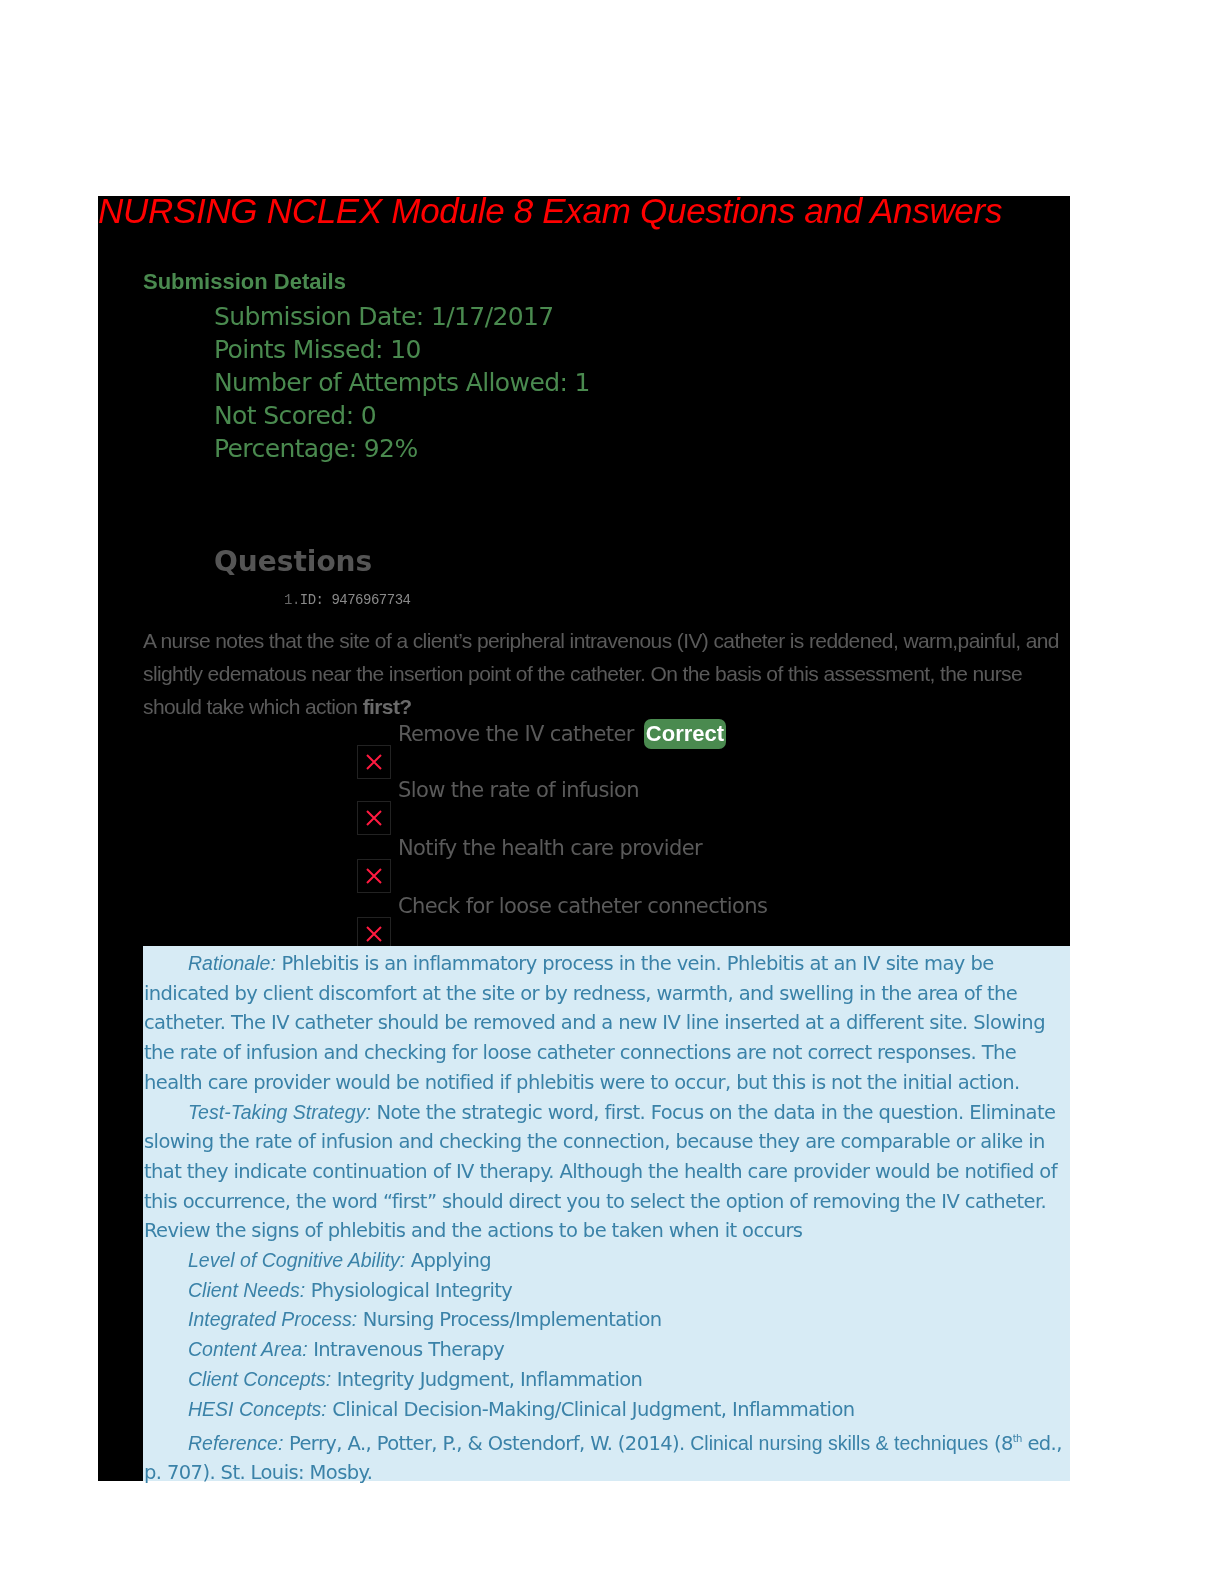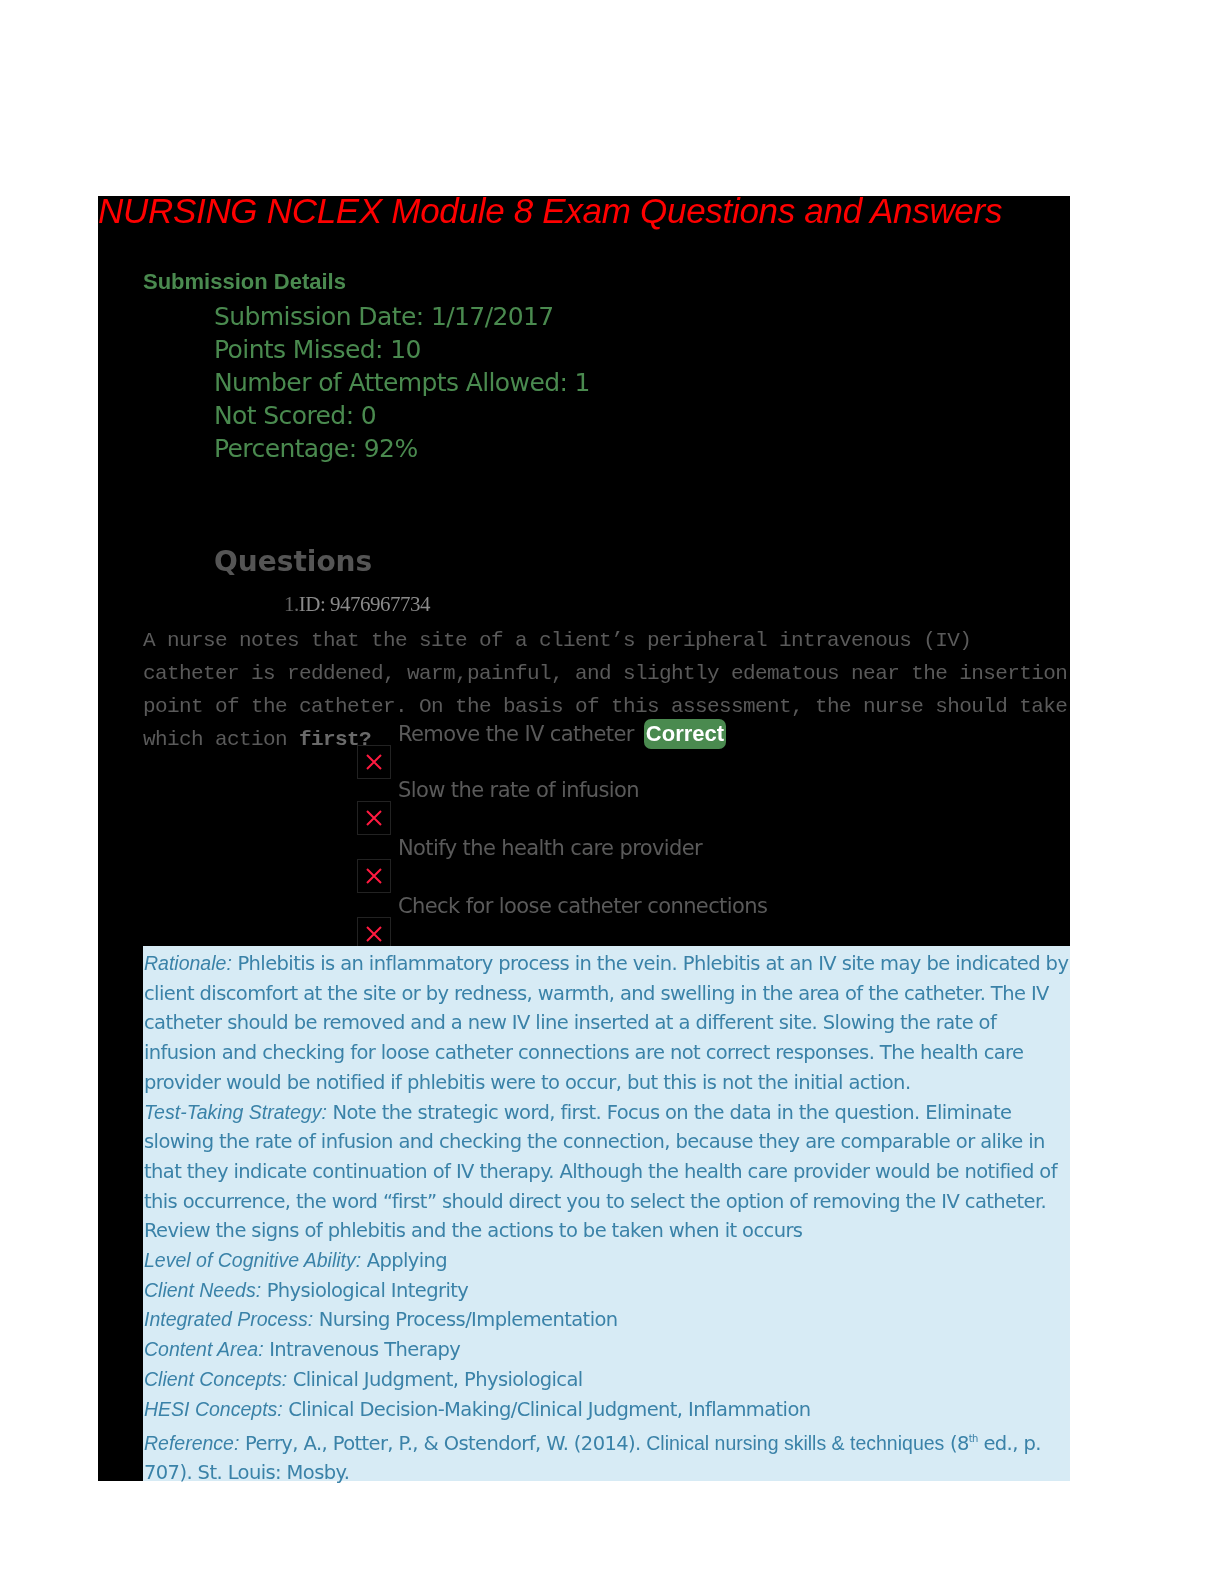--- a/index.html
+++ b/index.html
@@ -52,34 +52,34 @@
       left: 214px; top: 545px;
       margin: 0;
       font-family: "DejaVu Sans", sans-serif;
       font-weight: bold;
       font-size: 28px;
       color: #555555;
     }
     .qid {
       position: absolute;
       left: 284px; top: 592px;
-      font-family: Liberation Serif, serif;
-      font-size: 21px;
+      font-family: Liberation Mono, monospace;
+      font-size: 14px;
       color: #8a8a8a;
       white-space: nowrap;
       letter-spacing: -0.5px;
     }
     .qid .num { color: #666666; }
     .qid .idlabel { color: #8a8a8a; }
     .stem {
       position: absolute;
       left: 143px; top: 624px;
       width: 925px;
       margin: 0;
-      font-family: Liberation Mono, monospace;
+      font-family: Liberation Sans, sans-serif;
       font-size: 21px;
       line-height: 33px;
       color: #5a5a5a;
       letter-spacing: -0.6px;
     }
     .stem b { color: #6a6a6a; }
     .option {
       position: absolute;
       left: 357px;
       height: 58px;
@@ -127,20 +127,21 @@
       font-size: 19.5px;
       line-height: 29.7px;
       color: #3a82a8;
       letter-spacing: -0.6px;
     }
     .rationale p { margin: 0; }
     .rationale .lbl {
       font-family: "Liberation Sans", sans-serif;
       font-style: italic;
       letter-spacing: 0;
+      margin-left: 44px;
     }
     .rationale .ital {
       font-family: "Liberation Sans", sans-serif;
       letter-spacing: 0;
     }
     .rationale sup { font-size: 10px; }
   </style>
 </head>
 <body>
 
@@ -217,21 +218,21 @@
   <p>
     <span class="lbl">Client Needs:</span><span> Physiological Integrity</span>
   </p>
   <p>
     <span class="lbl">Integrated Process:</span><span> Nursing Process/Implementation</span>
   </p>
   <p>
     <span class="lbl">Content Area:</span><span> Intravenous Therapy</span>
   </p>
   <p>
-    <span class="lbl">Client Concepts:</span><span> Clinical Judgment, Physiological</span>
+    <span class="lbl">Client Concepts:</span><span> Integrity Judgment, Inflammation</span>
   </p>
   <p>
     <span class="lbl">HESI Concepts:</span><span> Clinical Decision-Making/Clinical Judgment, Inflammation</span>
   </p>
   <p>
     <span class="lbl">Reference:</span><span> Perry, A., Potter, P., &amp; Ostendorf, W. (2014). </span><span class="ital">Clinical nursing skills &amp; techniques</span><span> (8</span><sup>th</sup><span> ed., p. 707). St. Louis: Mosby.</span>
   </p>
 </div>
 
 </body></html>

